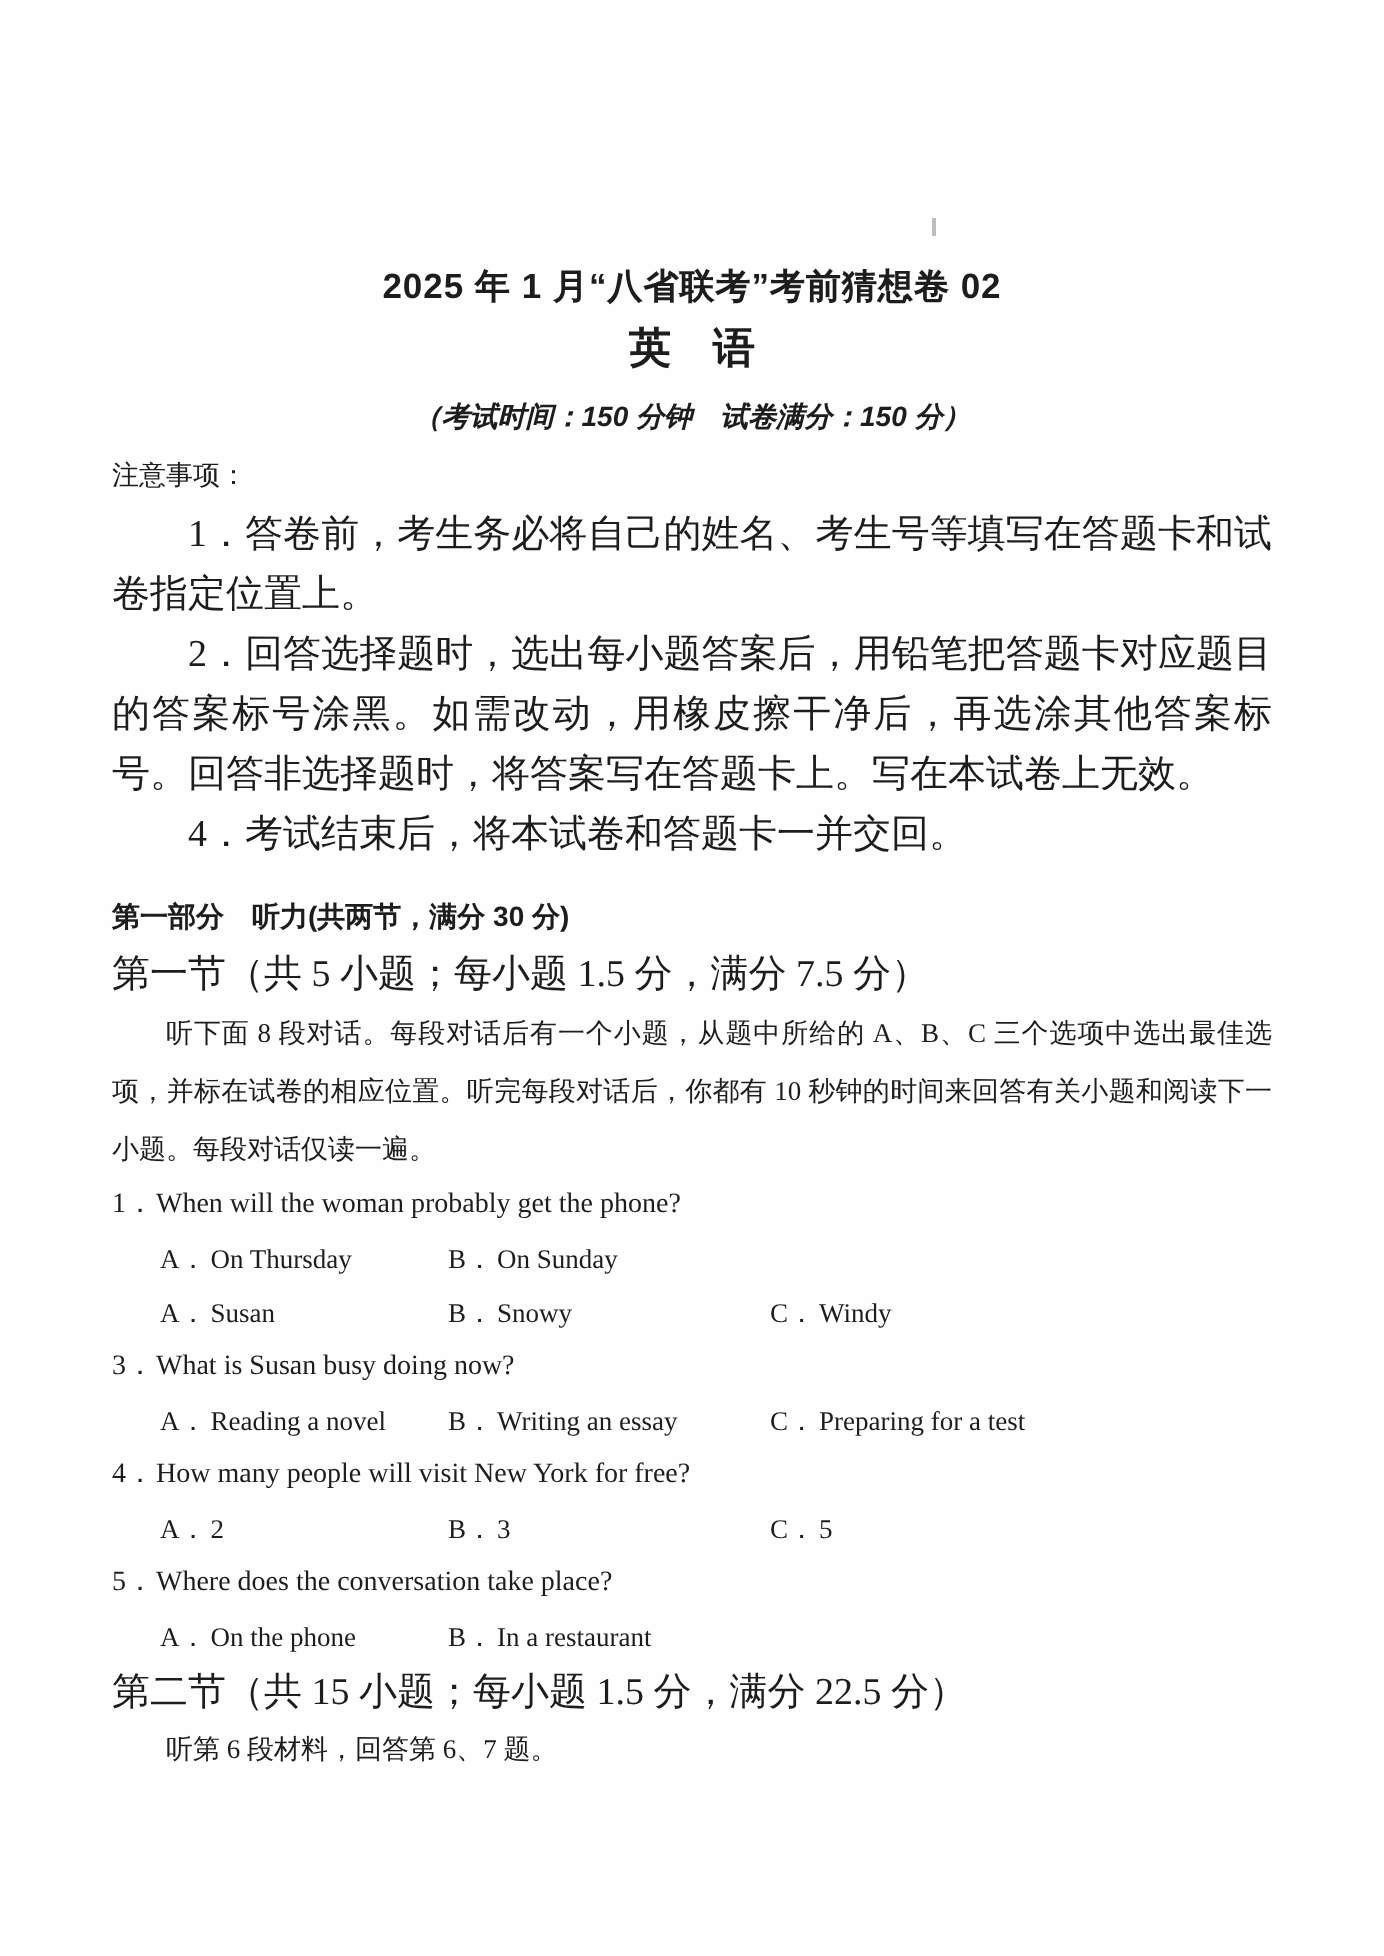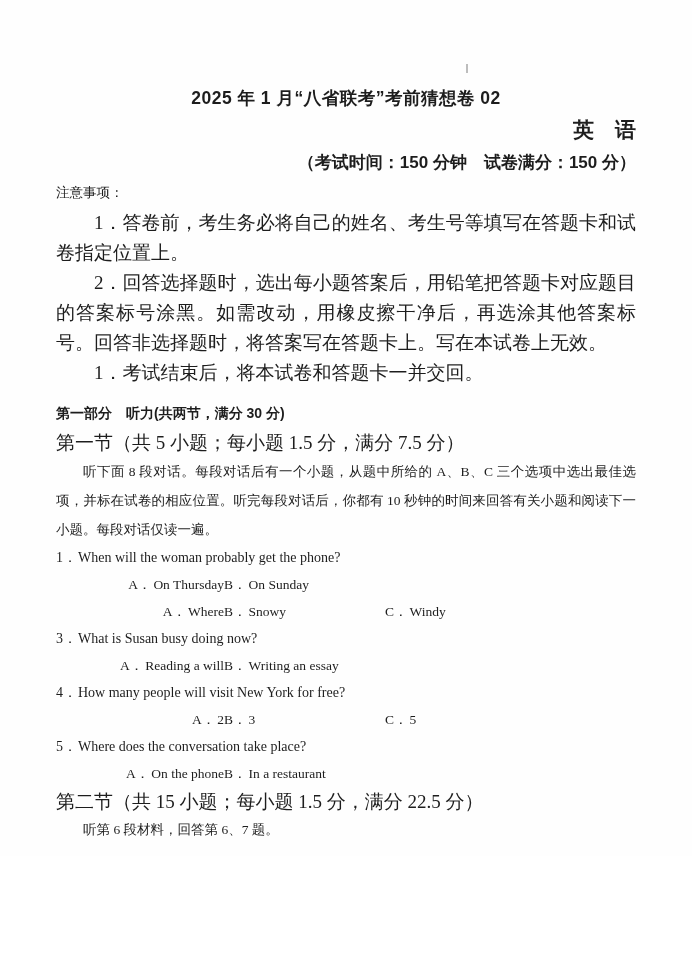--- a/index.html
+++ b/index.html
@@ -3,109 +3,112 @@
 <meta charset="utf-8">
 <style>
   html,body{margin:0;padding:0;background:#ffffff;}
   .page{
     position:relative;
     width:692px;height:856px;
     background:#fefefe;
     overflow:hidden;
     font-family:"Liberation Serif","DejaVu Serif",serif;
     color:#1d1d1d;
+    margin-top:45px;
   }
   .content{padding:84px 56px 0 56px;}
   .stray-mark{
     position:absolute;left:466px;top:64px;
     width:2px;height:9px;background:#bdbdbd;
   }
   .title{
     margin:0;font-size:17.5px;font-weight:bold;text-align:center;
     line-height:28px;font-family:"Liberation Sans","DejaVu Sans",sans-serif;
     letter-spacing:0.5px;
   }
   .subject{
-    margin:0;font-size:21px;font-weight:bold;text-align:right;
+    margin:0;font-size:21px;font-weight:bold;text-align:center;
     line-height:36px;font-family:"Liberation Sans","DejaVu Sans",sans-serif;
   }
   .exam-info{
-    font-size:17px;font-weight:bold;text-align:right;line-height:30px;
+    font-size:14px;font-weight:bold;text-align:center;line-height:30px;
     font-family:"Liberation Sans","DejaVu Sans",sans-serif;
+    font-style:italic;
   }
   .notices-heading{font-size:13.5px;line-height:30px;}
   .notice-item{
     font-size:19px;line-height:30px;text-indent:2em;text-align:justify;
   }
   .gap{height:10px;}
   .part-heading{
     font-size:14px;font-weight:bold;line-height:30px;
     font-family:"Liberation Sans","DejaVu Sans",sans-serif;
   }
   .section-heading{font-size:19px;line-height:29px;}
   .para{
     font-size:13.5px;line-height:29px;text-indent:2em;text-align:justify;
   }
   .para.s2{line-height:28px;}
   .q-line{font-size:14px;line-height:27px;}
   .q-num{display:inline-block;min-width:22px;}
   .opts{display:flex;padding-left:24px;line-height:27px;font-size:13.5px;}
-  .opt-a{width:144px;text-align:right;}
+  .opt-a{width:144px;}
   .opt-b{width:161px;}
   .opt-c{flex:1;}
   .opt-label{margin-right:2px;}
   .material-note{font-size:13.5px;line-height:28px;text-indent:2em;}
 </style>
 </head>
 <body>
 
 <div class="page">
   <div class="stray-mark"></div>
   <div class="content">
 
     <h1 class="title">2025 年 1 月“八省联考”考前猜想卷 02</h1>
     <h2 class="subject">英　语</h2>
     <div class="exam-info">（考试时间：150 分钟　试卷满分：150 分）</div>
 
     <div class="notices-heading">注意事项：</div>
     <div class="notice-item">1．答卷前，考生务必将自己的姓名、考生号等填写在答题卡和试卷指定位置上。</div>
     <div class="notice-item">2．回答选择题时，选出每小题答案后，用铅笔把答题卡对应题目的答案标号涂黑。如需改动，用橡皮擦干净后，再选涂其他答案标号。回答非选择题时，将答案写在答题卡上。写在本试卷上无效。</div>
-    <div class="notice-item">1．考试结束后，将本试卷和答题卡一并交回。</div>
+    <div class="notice-item">4．考试结束后，将本试卷和答题卡一并交回。</div>
 
     <div class="gap"></div>
 
     <div class="part-heading">第一部分　听力(共两节，满分 30 分)</div>
     <div class="section-heading">第一节（共 5 小题；每小题 1.5 分，满分 7.5 分）</div>
     <div class="para">听下面 8 段对话。每段对话后有一个小题，从题中所给的 A、B、C 三个选项中选出最佳选项，并标在试卷的相应位置。听完每段对话后，你都有 10 秒钟的时间来回答有关小题和阅读下一小题。每段对话仅读一遍。</div>
 
     <div class="question">
       <div class="q-line">
         <span class="q-num">1．</span><span>When will the woman probably get the phone?</span>
       </div>
       <div class="opts">
         <div class="opt-a"><span class="opt-label">A．</span><span>On Thursday</span></div>
         <div class="opt-b"><span class="opt-label">B．</span><span>On Sunday</span></div>
       </div>
     </div>
 
     <div class="question">
       <div class="opts">
-        <div class="opt-a"><span class="opt-label">A．</span><span>Where</span></div>
+        <div class="opt-a"><span class="opt-label">A．</span><span>Susan</span></div>
         <div class="opt-b"><span class="opt-label">B．</span><span>Snowy</span></div>
         <div class="opt-c"><span class="opt-label">C．</span><span>Windy</span></div>
       </div>
     </div>
 
     <div class="question">
       <div class="q-line">
         <span class="q-num">3．</span><span>What is Susan busy doing now?</span>
       </div>
       <div class="opts">
-        <div class="opt-a"><span class="opt-label">A．</span><span>Reading a will</span></div>
+        <div class="opt-a"><span class="opt-label">A．</span><span>Reading a novel</span></div>
         <div class="opt-b"><span class="opt-label">B．</span><span>Writing an essay</span></div>
+        <div class="opt-c"><span class="opt-label">C．</span><span>Preparing for a test</span></div>
       </div>
     </div>
 
     <div class="question">
       <div class="q-line">
         <span class="q-num">4．</span><span>How many people will visit New York for free?</span>
       </div>
       <div class="opts">
         <div class="opt-a"><span class="opt-label">A．</span><span>2</span></div>
         <div class="opt-b"><span class="opt-label">B．</span><span>3</span></div>

